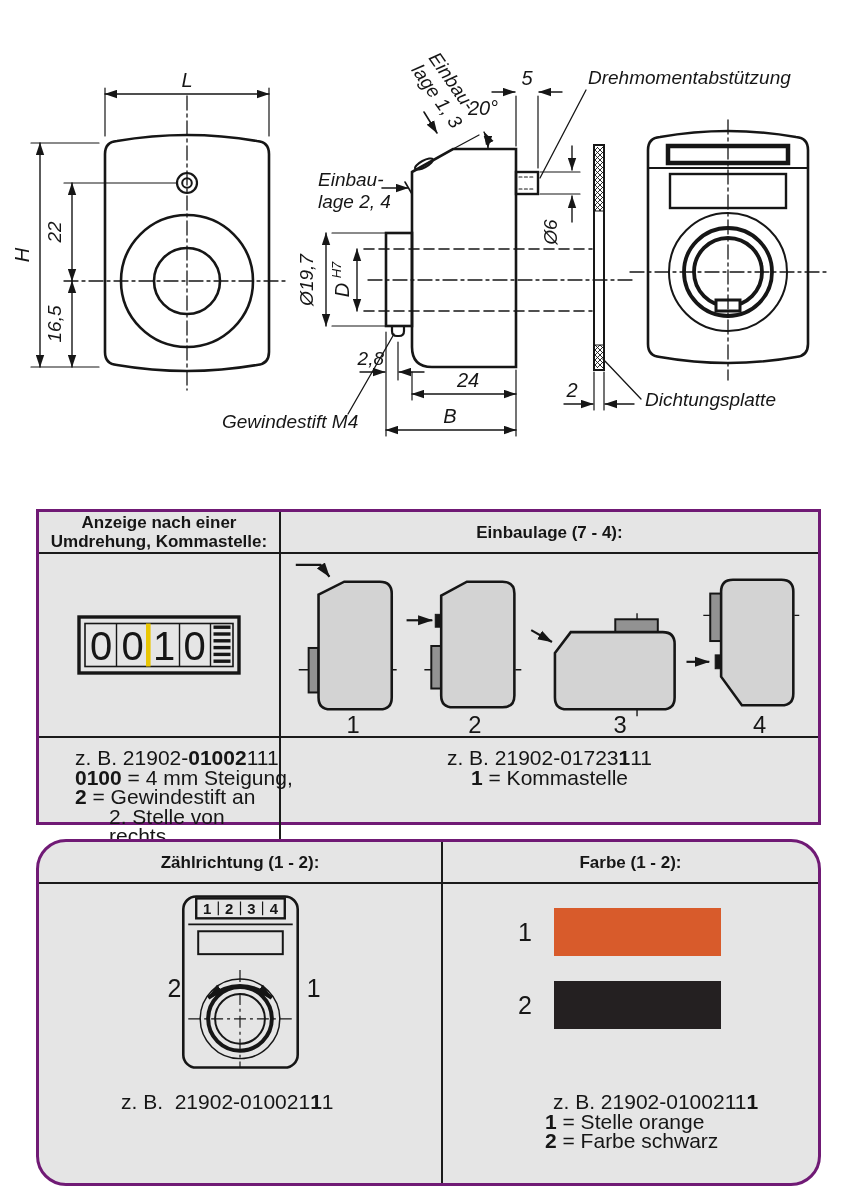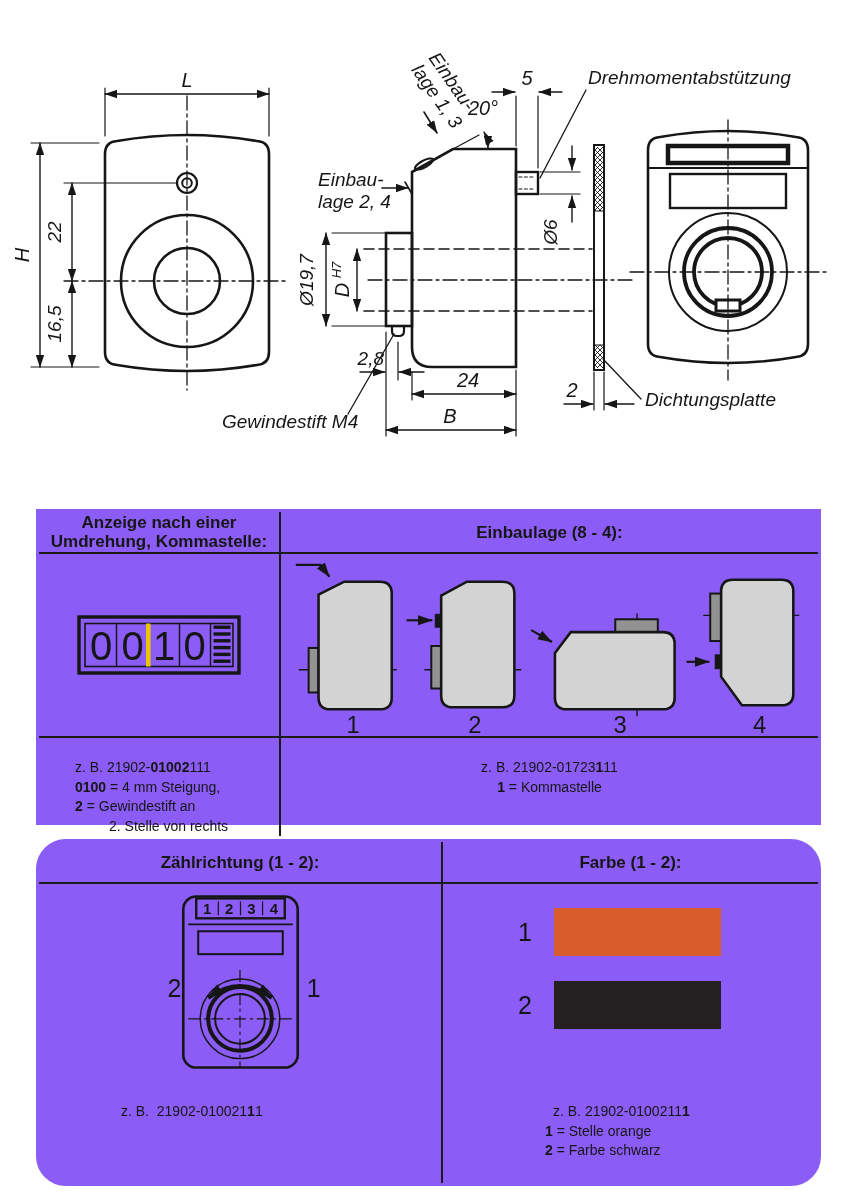--- a/index.html
+++ b/index.html
@@ -4,33 +4,33 @@
 <style>
   html,body{margin:0;padding:0;background:#fff;}
   .page{position:relative;width:848px;height:1200px;background:#fff;overflow:hidden;
         font-family:"Liberation Sans",sans-serif;color:#161616;}
   svg{display:block;}
   svg text{fill:#161616;}
   .dim{font-style:italic;font-size:20px;}
   .dim-s{font-style:italic;font-size:19px;}
   .num{font-size:24px;}
   
-  .tbl{position:absolute;border:3px solid #8b5cf6;display:grid;background:#8b5cf6;}
+  .tbl{position:absolute;border:3px solid #701a75;display:grid;background:#e5e5e5;}
   #t1{left:36px;top:509px;width:779px;height:310px;
       grid-template-columns:242px 1fr;grid-template-rows:42px 182px 1fr;}
   #t2{left:36px;top:839px;width:779px;height:341px;
       grid-template-columns:404px 1fr;grid-template-rows:42px 1fr;border-radius:30px;}
   .cell{position:relative;}
   .br{border-right:2.5px solid #1b1b1b;}
   .bb{border-bottom:2.5px solid #1b1b1b;}
   .bt{border-top:2.5px solid #1b1b1b;}
   .hdr{display:flex;flex-direction:column;align-items:center;justify-content:center;
        font-weight:bold;font-size:17px;line-height:19px;text-align:center;}
   .body-flex{display:flex;align-items:center;justify-content:center;}
-  .ft{font-size:14px;line-height:19.5px;padding-top:20px;}
+  .ft{font-size:21px;line-height:19.5px;padding-top:10px;}
   .ft span,.ft b{white-space:pre;}
   .ftl{padding-left:36px;}
   .ftl .ind{padding-left:34px;}
   .ftc{text-align:center;}
   .col{display:flex;flex-direction:column;}
   .t2graph{height:198px;display:flex;align-items:flex-start;justify-content:center;}
 </style>
 </head>
 <body>
 
@@ -151,21 +151,21 @@
       <path stroke-width="1.3" stroke-dasharray="14 4 3 4" d="M630,272 L826,272 M728,120 L728,380"></path>
     </g>
   </svg>
 
   <div class="tbl" id="t1">
     <div class="cell br bb hdr">
       <div>Anzeige nach einer</div>
       <div>Umdrehung, Kommastelle:</div>
     </div>
     <div class="cell bb hdr">
-      <div>Einbaulage (8 - 4):</div>
+      <div>Einbaulage (7 - 4):</div>
     </div>
 
     <div class="cell br body-flex">
       <svg width="164" height="60" viewBox="0 0 164 60" fill="none">
         <rect x="2" y="2" width="160" height="56" stroke="#161616" stroke-width="3.4"></rect>
         <rect x="8" y="8.5" width="148" height="43" stroke="#161616" stroke-width="1.6"></rect>
         <path stroke="#161616" stroke-width="1.4" d="M39.5,8.5 L39.5,51.5 M102.5,8.5 L102.5,51.5 M133.5,8.5 L133.5,51.5"></path>
         <rect x="69" y="8.5" width="4.6" height="43" stroke="none" fill="#e9c603"></rect>
         <g font-size="40" font-family="Liberation Sans, sans-serif" fill="#161616" stroke="none" text-anchor="middle">
           <text x="24" y="45">0</text>

